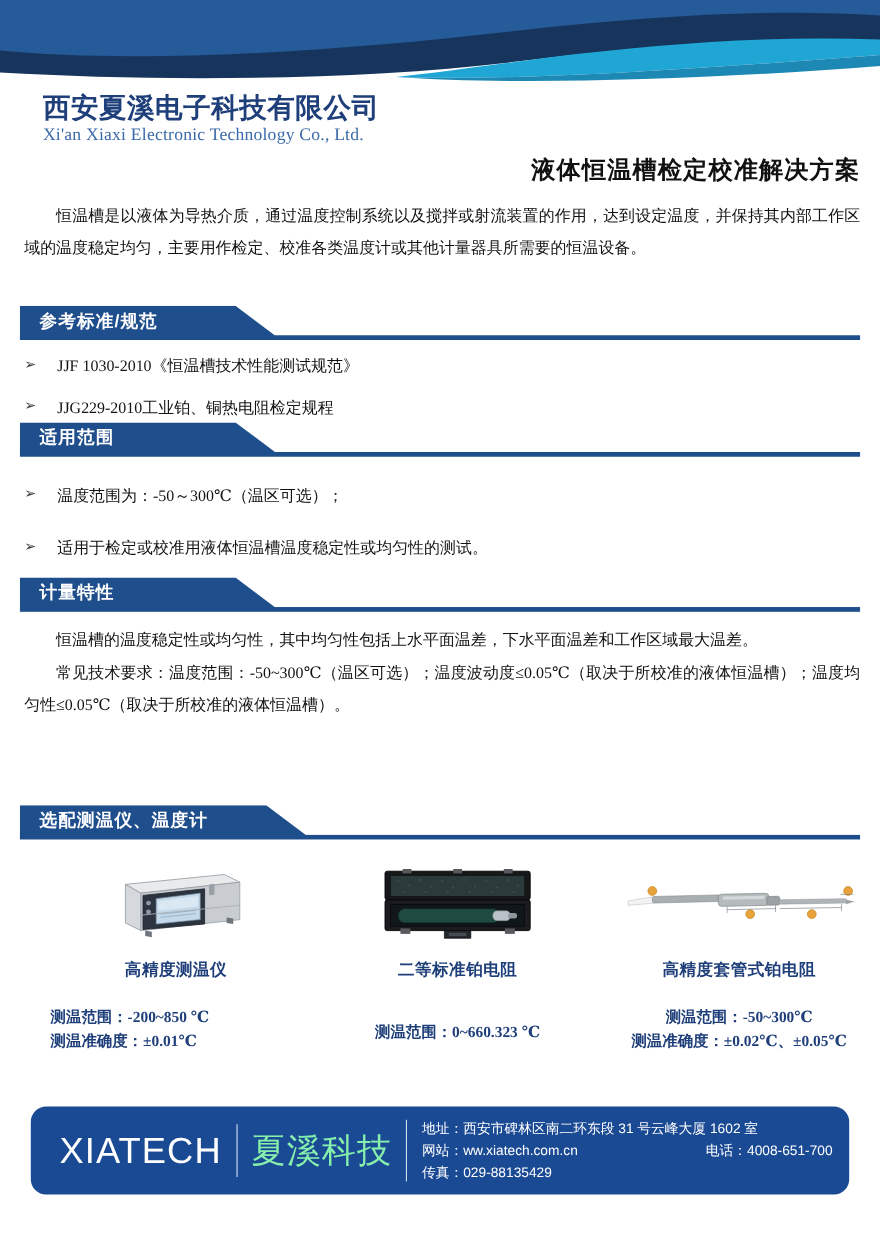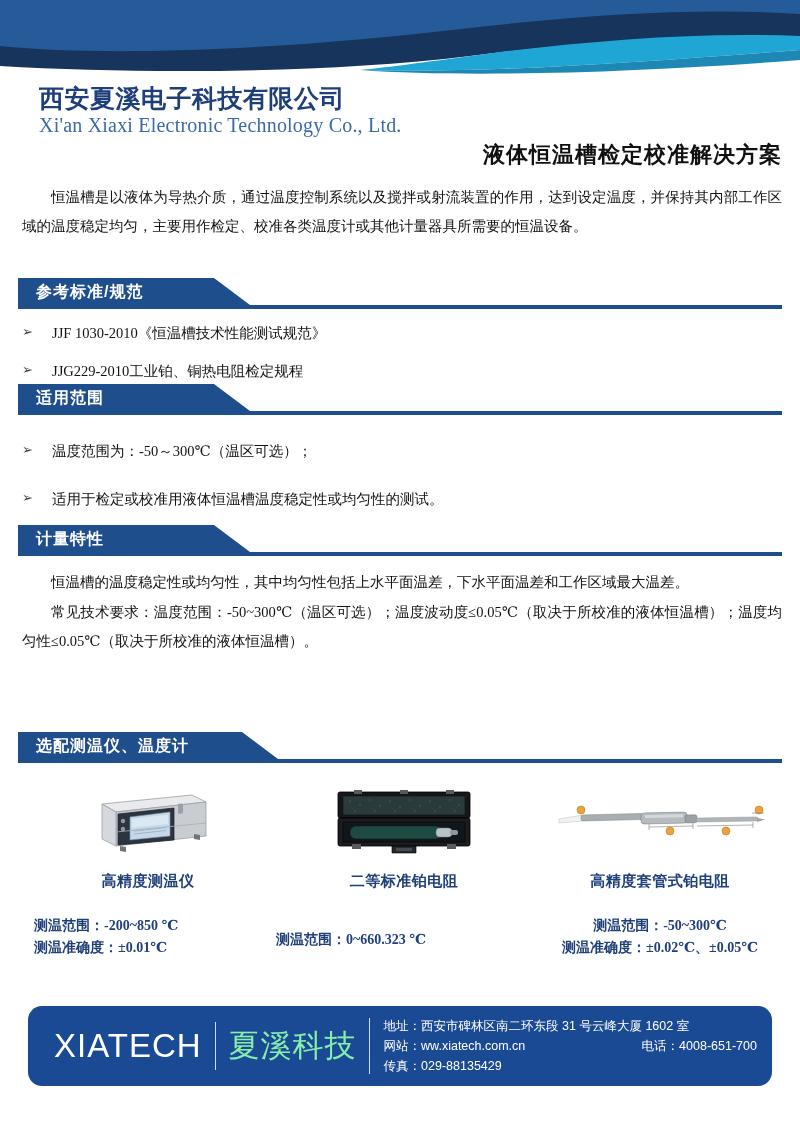--- a/index.html
+++ b/index.html
@@ -34,21 +34,21 @@
     font-family: "Liberation Sans", "DejaVu Sans", sans-serif;
     font-size: 25px;
     font-weight: bold;
     color: #1f3f7a;
     letter-spacing: 0.5px;
     line-height: 1.15;
     white-space: nowrap;
   }
   .company-en {
     font-family: "Liberation Serif", "DejaVu Serif", serif;
-    font-size: 20px;
+    font-size: 16px;
     color: #3b6aa8;
     letter-spacing: 0.2px;
     margin-top: 1px;
     white-space: nowrap;
   }
 
   
   .doc-title {
     position: absolute;
     top: 140px;
@@ -135,21 +135,21 @@
     text-align: justify;
     text-justify: inter-ideograph;
     text-indent: 2em;
     color: #121212;
     margin: 0 0 2px 0;
   }
 
   
   .products {
     position: absolute;
-    left: 20px;
+    left: 32px;
     top: 778px;
     width: 768px;
     display: flex;
   }
   .product {
     flex: 1 1 0;
     text-align: center;
   }
   .product-figure {
     height: 86px;
@@ -169,21 +169,21 @@
   .product-specs {
     margin-top: 24px;
     font-size: 14px;
     font-weight: bold;
     color: #1f3f7a;
     line-height: 1.6;
     white-space: nowrap;
   }
   .product-specs .spec-line { display: block; }
   .prod-1 .product-specs { text-align: left; padding-left: 14px; }
-  .prod-2 .product-specs { text-align: left; margin-top: 38px; }
+  .prod-2 .product-specs { text-align: center; margin-top: 38px; }
   .prod-3 .product-specs { text-align: center; }
 
   
   .footer {
     position: absolute;
     left: 28px;
     top: 1006px;
     width: 744px;
     height: 80px;
     background: #1b4a94;

